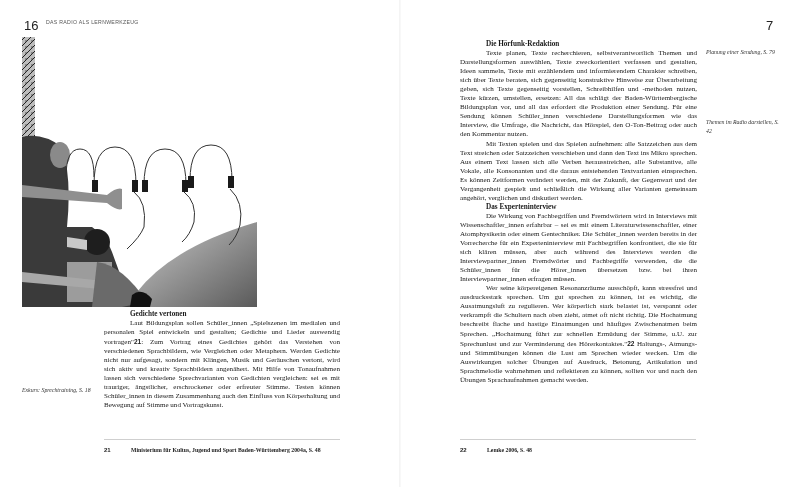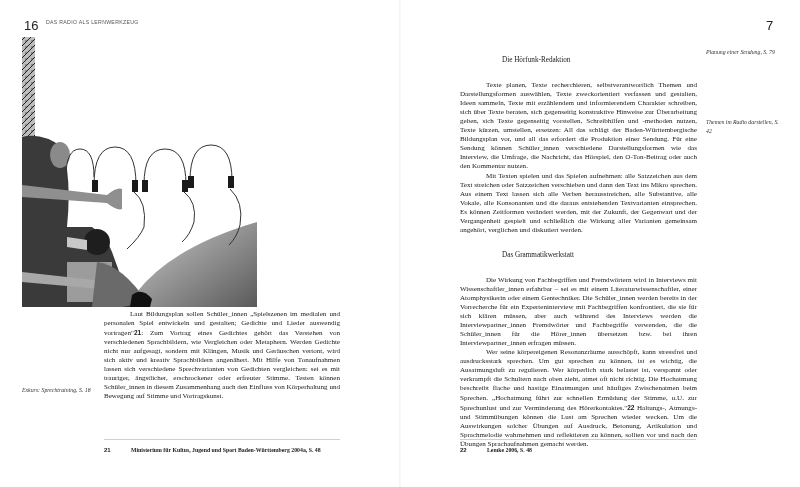--- a/index.html
+++ b/index.html
@@ -8,21 +8,21 @@
   #page-left { left:0; width:400px; }
   #page-right { left:400px; width:400px; }
   .gutter { position:absolute; left:399px; top:0; width:2px; height:487px; background:linear-gradient(to right,#f2f2f2,#fafafa); }
 
   .page-num { position:absolute; top:18px; font-family:"Liberation Sans","DejaVu Sans",sans-serif; font-size:13px; color:#222; }
   .running-head { position:absolute; top:19px; left:46px; font-family:"Liberation Sans","DejaVu Sans",sans-serif; font-size:5.2px; letter-spacing:0.3px; color:#555; }
 
   .col { position:absolute; font-size:7.05px; line-height:9.05px; text-align:justify; }
   .col p { margin:0; text-indent:0; }
   .col p.indent { text-indent:26px; }
-  .col h3 { margin:16px; font-size:7.2px; line-height:9.05px; font-weight:normal; padding-left:26px; }
+  .col h3 { margin:0; font-size:7.2px; line-height:9.05px; font-weight:bold; padding-left:26px; }
   .fnref { font-weight:bold; font-family:"Liberation Sans","DejaVu Sans",sans-serif; font-size:6.5px; }
 
   .margin-note { position:absolute; font-style:italic; font-size:5.8px; line-height:8.5px; color:#333; width:80px; }
 
   .footrule { position:absolute; height:1px; background:#cfcfcf; }
   .footnote { position:absolute; font-size:5.8px; line-height:8px; font-weight:bold; color:#222; }
   .footnote .fn-num { display:inline-block; width:27px; font-family:"Liberation Sans","DejaVu Sans",sans-serif; font-size:6px; }
 
   
   #illustration { position:absolute; left:22px; top:37px; width:235px; height:270px; }
@@ -86,39 +86,40 @@
       <path d="M208 152 Q222 165 218 188 Q215 200 207 208"></path>
     </g>
     <rect x="166" y="139" width="6" height="12" fill="#1a1a1a"></rect>
     <rect x="206" y="139" width="6" height="12" fill="#1a1a1a"></rect>
     <g stroke="#333" stroke-width="1" fill="none">
       <path d="M44 140 Q44 112 58 112 Q72 112 72 140"></path>
     </g>
   </svg>
 
   <div class="col" style="left:104px; top:310px; width:236px;">
+    <h3>Gedichte vertonen</h3>
     <p class="indent"><span>Laut Bildungsplan sollen Schüler_innen „Spielszenen im medialen und personalen Spiel entwickeln und gestalten; Gedichte und Lieder auswendig vortragen"</span><span class="fnref">21</span><span>: Zum Vortrag eines Gedichtes gehört das Verstehen von verschiedenen Sprachbildern, wie Vergleichen oder Metaphern. Werden Gedichte nicht nur aufgesagt, sondern mit Klängen, Musik und Geräuschen vertont, wird sich aktiv und kreativ Sprachbildern angenähert. Mit Hilfe von Tonaufnahmen lassen sich verschiedene Sprechvarianten von Gedichten vergleichen: sei es mit trauriger, ängstlicher, erschrockener oder erfreuter Stimme. Testen können Schüler_innen in diesem Zusammenhang auch den Einfluss von Körperhaltung und Bewegung auf Stimme und Vortragskunst.</span></p>
   </div>
 
   <div class="margin-note" style="left:22px; top:386px;">Exkurs: Sprechtraining, S. 18</div>
 
   <div class="footrule" style="left:104px; top:439px; width:236px;"></div>
   <div class="footnote" style="left:104px; top:446px; width:260px;">
     <span class="fn-num">21</span><span>Ministerium für Kultus, Jugend und Sport Baden-Württemberg 2004a, S. 48</span>
   </div>
 </div>
 
 <div class="page" id="page-right">
   <div class="page-num" style="left:366px;">7</div>
 
   <div class="col" style="left:60px; top:40px; width:237px;">
     <h3>Die Hörfunk-Redaktion</h3>
     <p class="indent">Texte planen, Texte recherchieren, selbstverantwortlich Themen und Darstellungsformen auswählen, Texte zweckorientiert verfassen und gestalten, Ideen sammeln, Texte mit erzählendem und informierendem Charakter schreiben, sich über Texte beraten, sich gegenseitig konstruktive Hinweise zur Überarbeitung geben, sich Texte gegenseitig vorstellen, Schreibhilfen und -methoden nutzen, Texte kürzen, umstellen, ersetzen: All das schlägt der Baden-Württembergische Bildungsplan vor, und all das erfordert die Produktion einer Sendung. Für eine Sendung können Schüler_innen verschiedene Darstellungsformen wie das Interview, die Umfrage, die Nachricht, das Hörspiel, den O-Ton-Beitrag oder auch den Kommentar nutzen.</p>
     <p class="indent">Mit Texten spielen und das Spielen aufnehmen: alle Satzzeichen aus dem Text streichen oder Satzzeichen verschieben und dann den Text ins Mikro sprechen. Aus einem Text lassen sich alle Verben herausstreichen, alle Substantive, alle Vokale, alle Konsonanten und die daraus entstehenden Textvarianten einsprechen. Es können Zeitformen verändert werden, mit der Zukunft, der Gegenwart und der Vergangenheit gespielt und schließlich die Wirkung aller Varianten gemeinsam angehört, verglichen und diskutiert werden.</p>
-    <h3>Das Grammatikwerkstatt</h3>
+    <h3>Das Experteninterview</h3>
     <p class="indent">Die Wirkung von Fachbegriffen und Fremdwörtern wird in Interviews mit Wissenschaftler_innen erfahrbar – sei es mit einem Literaturwissenschaftler, einer Atomphysikerin oder einem Gentechniker. Die Schüler_innen werden bereits in der Vorrecherche für ein Experteninterview mit Fachbegriffen konfrontiert, die sie für sich klären müssen, aber auch während des Interviews werden die Interviewpartner_innen Fremdwörter und Fachbegriffe verwenden, die die Schüler_innen für die Hörer_innen übersetzen bzw. bei ihren Interviewpartner_innen erfragen müssen.</p>
     <p class="indent"><span>Wer seine körpereigenen Resonanzräume ausschöpft, kann stressfrei und ausdrucksstark sprechen. Um gut sprechen zu können, ist es wichtig, die Ausatmungsluft zu regulieren. Wer körperlich stark belastet ist, verspannt oder verkrampft die Schultern nach oben zieht, atmet oft nicht richtig. Die Hochatmung beschreibt flache und hastige Einatmungen und häufiges Zwischenatmen beim Sprechen. „Hochatmung führt zur schnellen Ermüdung der Stimme, u.U. zur Sprechunlust und zur Verminderung des Hörerkontaktes."</span><span class="fnref">22</span><span> Haltungs-, Atmungs- und Stimmübungen können die Lust am Sprechen wieder wecken. Um die Auswirkungen solcher Übungen auf Ausdruck, Betonung, Artikulation und Sprachmelodie wahrnehmen und reflektieren zu können, sollten vor und nach den Übungen Sprachaufnahmen gemacht werden.</span></p>
   </div>
 
   <div class="margin-note" style="left:306px; top:48px;">Planung einer Sendung, S. 79</div>
   <div class="margin-note" style="left:306px; top:118px;">Themen im Radio darstellen, S. 42</div>
 
   <div class="footrule" style="left:60px; top:439px; width:236px;"></div>
   <div class="footnote" style="left:60px; top:446px; width:236px;">
     <span class="fn-num">22</span><span>Lemke 2006, S. 48</span>

